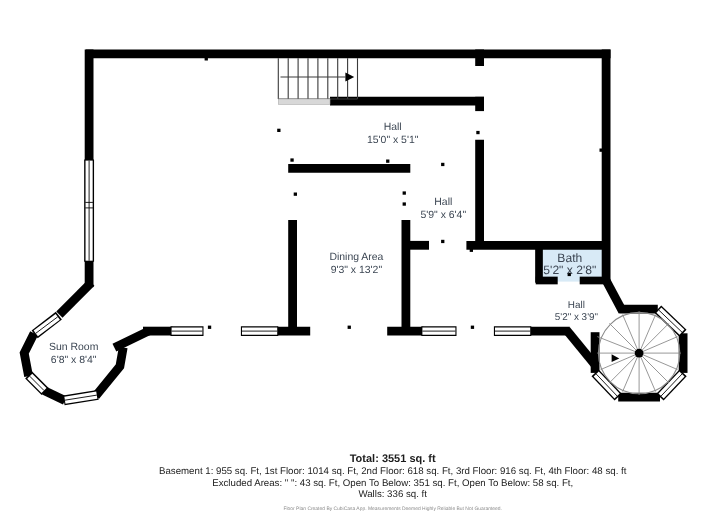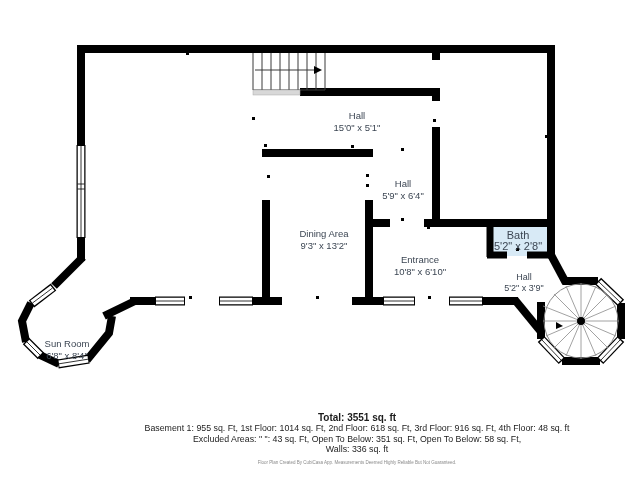--- a/index.html
+++ b/index.html
@@ -182,33 +182,29 @@
     <span class="rdims">15'0" x 5'1"</span>
   </div>
   <div class="room-label" style="left:403px;top:190px;">
     <span class="rname">Hall</span>
     <span class="rdims">5'9" x 6'4"</span>
   </div>
   <div class="room-label" style="left:324px;top:227px;margin-top:13px;">
     <span class="rname">Dining Area</span>
     <span class="rdims">9'3" x 13'2"</span>
   </div>
-  <div class="room-label" style="left:420px;top:266px;">
-    <span class="rname">Entrance</span>
-    <span class="rdims">10'8" x 6'10"</span>
-  </div>
   <div class="room-label" style="left:518px;top:241px;font-size:11px;line-height:11px;">
     <span class="rname">Bath</span>
     <span class="rdims">5'2" x 2'8"</span>
   </div>
   <div class="room-label" style="left:524px;top:283px;font-size:9px;line-height:11px;">
     <span class="rname">Hall</span>
     <span class="rdims">5'2" x 3'9"</span>
   </div>
-  <div class="room-label" style="left:67px;top:322px;margin-top:28px;">
+  <div class="room-label" style="left:67px;top:322px;">
     <span class="rname">Sun Room</span>
     <span class="rdims">6'8" x 8'4"</span>
   </div>
 
   <div class="footer">
     <div class="total">Total: 3551 sq. ft</div>
     <div class="line">Basement 1: 955 sq. Ft, 1st Floor: 1014 sq. Ft, 2nd Floor: 618 sq. Ft, 3rd Floor: 916 sq. Ft, 4th Floor: 48 sq. ft</div>
     <div class="line">Excluded Areas: " ": 43 sq. Ft, Open To Below: 351 sq. Ft, Open To Below: 58 sq. Ft,</div>
     <div class="line">Walls: 336 sq. ft</div>
     <div class="disclaimer">Floor Plan Created By CubiCasa App. Measurements Deemed Highly Reliable But Not Guaranteed.</div>

